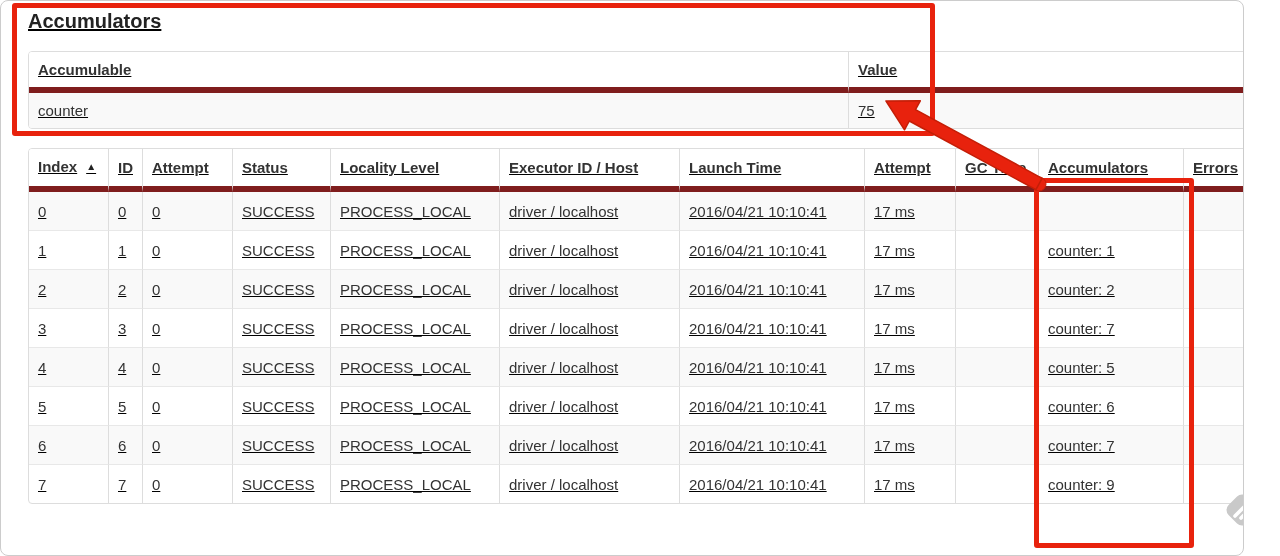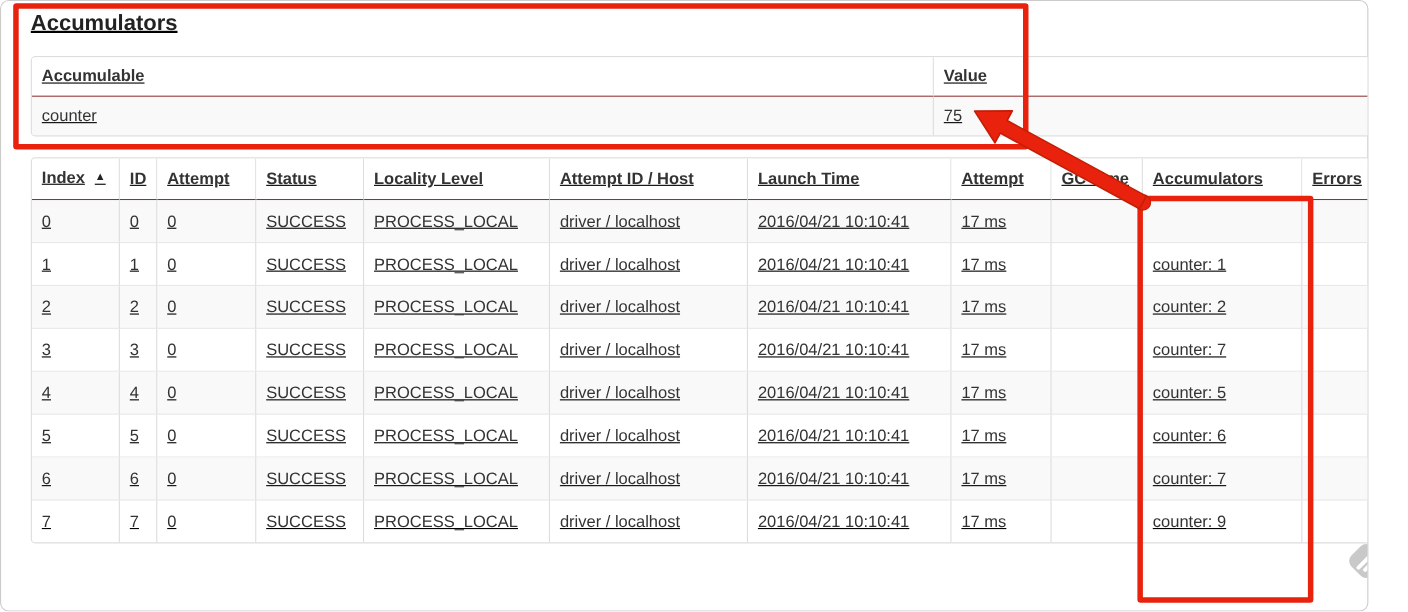--- a/index.html
+++ b/index.html
@@ -26,21 +26,21 @@
     overflow:hidden;
   }
   table {
     border-collapse:separate; border-spacing:0; table-layout:fixed;
     width:100%; font-size:15px; color:#333333;
   }
   th, td {
     text-align:left; padding:8px 9px; white-space:nowrap; overflow:hidden;
     line-height:19px;
   }
-  th { font-weight:bold; border-bottom:1px solid #7f1d1d; background:#ffffff; }
+  th { font-weight:bold; border-bottom:6px solid #7f1d1d; background:#ffffff; }
   th:not(:last-child), td:not(:last-child) { border-right:1px solid #dddddd; }
   tbody tr:not(:last-child) td { border-bottom:1px solid #e8e8e8; }
   tbody tr:nth-child(odd) { background:#f9f9f9; }
   .tasks-tbl td { padding:9.5px 9px; }
   .sort { font-size:10px; margin-left:9px; position:relative; top:-2px; color:#222; }
 
   
   .anno { position:absolute; pointer-events:none; z-index:20; }
   .anno-box { border:5px solid #e8220d; border-radius:3px; }
   #anno-box-accumulators { left:11px; top:2px; width:923px; height:133px; }
@@ -92,21 +92,21 @@
           <col style="width: 145px;">
           <col style="width: 70px;">
         </colgroup>
       <thead>
         <tr id="tasks-head-row">
             <th><span>Index</span><span class="sort">▲</span></th>
             <th><span>ID</span></th>
             <th><span>Attempt</span></th>
             <th><span>Status</span></th>
             <th><span>Locality Level</span></th>
-            <th><span>Attempt ID / Host</span></th>
+            <th><span>Executor ID / Host</span></th>
             <th><span>Launch Time</span></th>
             <th><span>Attempt</span></th>
             <th><span>GC Time</span></th>
             <th><span>Accumulators</span></th>
             <th><span>Errors</span></th>
           </tr>
       </thead>
       <tbody id="tasks-body">
           <tr>
             <td>0</td>

